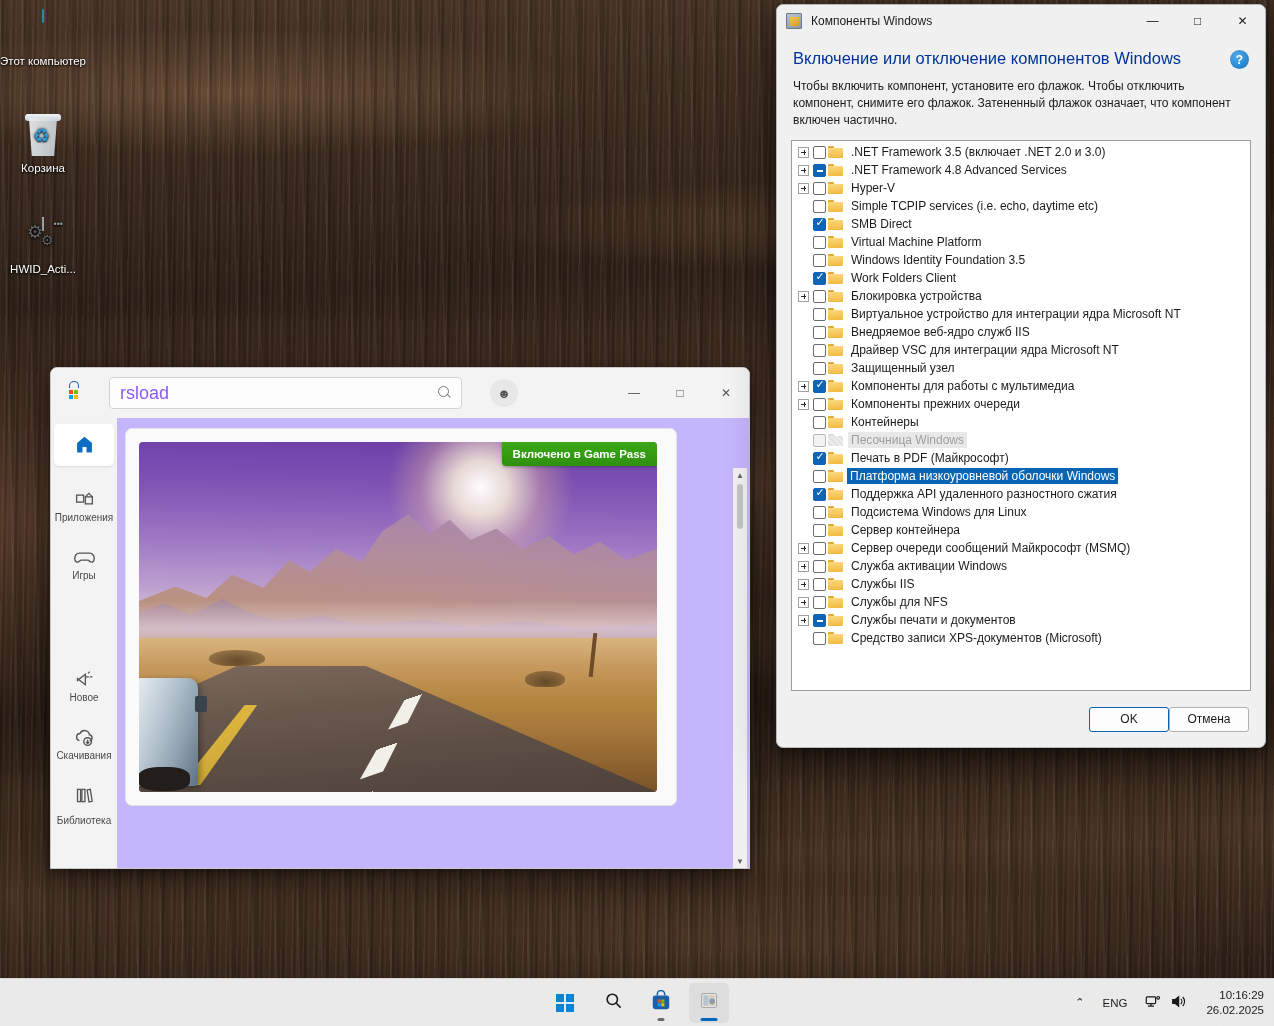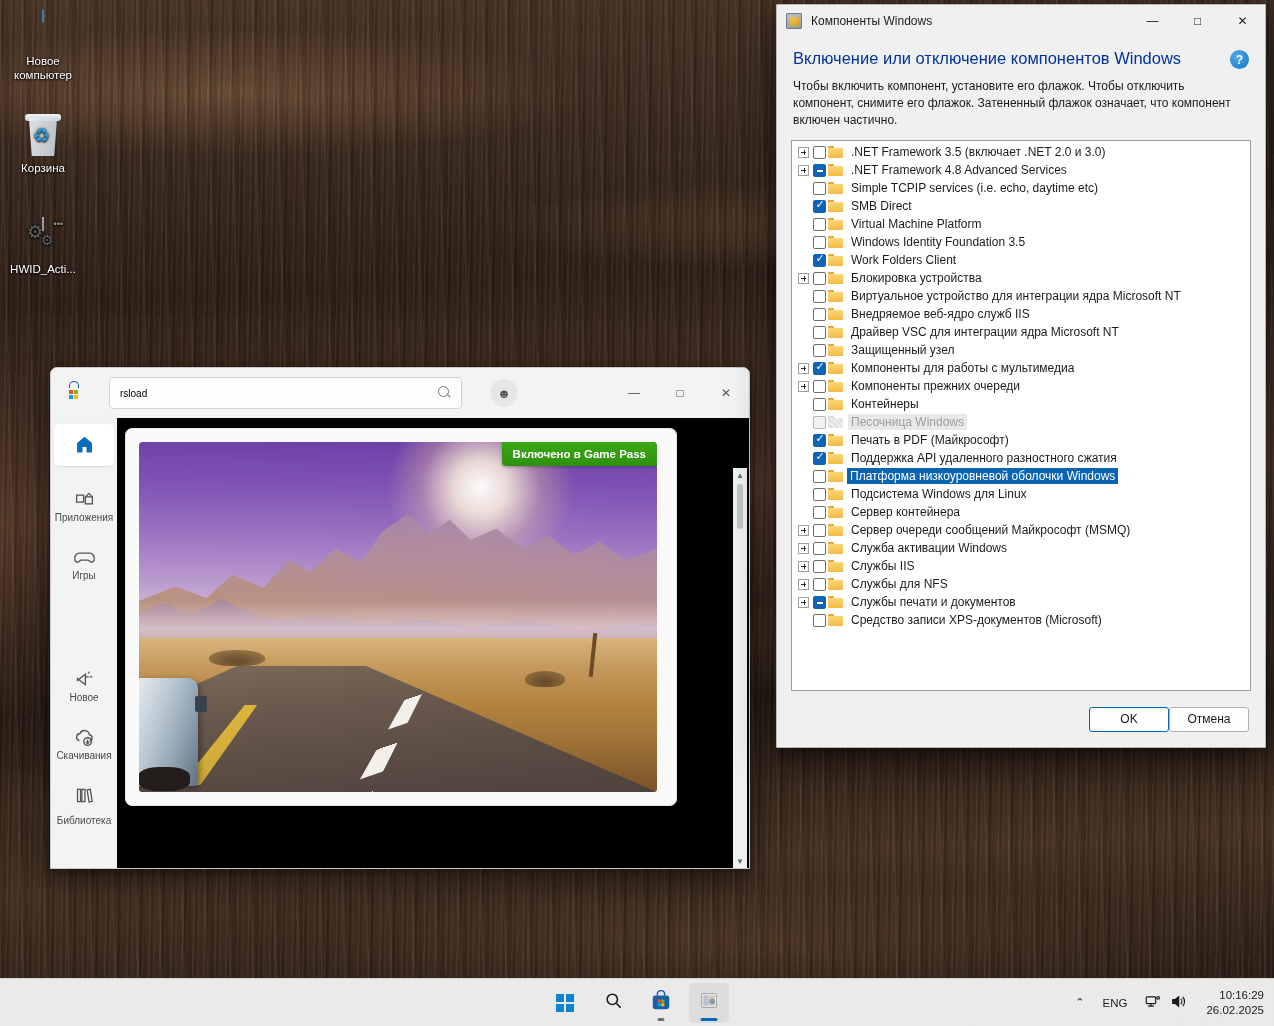--- a/index.html
+++ b/index.html
@@ -110,21 +110,21 @@
   .store-logo .q4 { left: 11px; top: 14px; background:#ffb900; }
 
   .store-search {
     width: 353px; height: 32px; background: #fdfdfd;
     border: 1px solid #d3d3d3; border-radius: 4px;
     display: flex; align-items: center; padding: 0 8px 0 10px;
     margin-left: 10px;
   }
   .store-search input {
     border: none; outline: none; background: transparent;
-    flex: 1; font-size: 10px; color: #000000;
+    flex: 1; font-size: 18px; color: #8b5cf6;
     font-family: "Liberation Sans", sans-serif;
   }
   .search-glyph { width: 16px; height: 16px; position: relative; opacity: .72; }
   .search-glyph::before {
     content:''; position:absolute; left:1px; top:1px; width: 9px; height: 9px;
     border: 1.3px solid #444; border-radius: 50%;
   }
   .search-glyph::after {
     content:''; position:absolute; left:9px; top:10px; width: 5px; height:1.3px;
     background:#444; transform: rotate(45deg);
@@ -149,21 +149,21 @@
     width: 60px; min-height: 42px; border-radius: 5px; margin-bottom: 6px;
     display:flex; flex-direction: column; align-items:center; justify-content:center;
     position: relative; color:#4a4a4a; font-size: 10px; text-align:center;
     padding: 4px 1px 3px;
   }
   .nav-item.active { background: #ffffff; box-shadow: 0 1px 2px rgba(0,0,0,0.10); }
   .nav-item .ico { height: 22px; display:flex; align-items:center; justify-content:center; }
   .nav-item .lbl { margin-top: 2px; line-height: 11px; }
 
   .store-content {
-    flex: 1; background: #000000; overflow: hidden; position: relative;
+    flex: 1; background: #c4b5fd; overflow: hidden; position: relative;
     padding: 10px 0 0 8px;
   }
   .hero-card {
     width: 552px; background: #fafafa; border: 1px solid #e3e3e3;
     border-radius: 7px; padding: 13px; position: relative;
   }
   .hero-img {
     width: 518px; height: 350px; border-radius: 4px; position: relative; overflow: hidden;
     background:
       radial-gradient(circle 150px at 66% 13%, rgba(255,255,255,0.98) 0%, rgba(255,246,220,0.82) 18%, rgba(255,215,160,0.30) 40%, rgba(255,200,150,0) 62%),
@@ -255,21 +255,21 @@
   }
   .store-scroll .arrow.bot { position:absolute; bottom: 0px; left:0; right:0; }
   .store-scroll .thumb2 {
     position:absolute; top: 16px; left: 4px; width: 6px; height: 45px;
     background: #c4c4c4; border-radius: 3px;
   }
 
   
   #features-dialog {
     position: absolute; left: 776px; top: 4px; width: 490px; height: 744px;
-    background: #f0f0f0; border: 1px solid #b8b8b8; border-radius: 1px;
+    background: #f0f0f0; border: 1px solid #b8b8b8; border-radius: 7px;
     box-shadow: 0 16px 44px rgba(0,0,0,0.52), 0 4px 12px rgba(0,0,0,0.35);
     display: flex; flex-direction: column; overflow: hidden; justify-content: space-between;
   }
   .fd-titlebar {
     height: 32px; flex: 0 0 32px; display: flex; align-items: center;
     background: #f0f0f0; padding-left: 9px;
   }
   .fd-ico {
     width: 16px; height: 16px; margin-right: 9px; position: relative;
     background: linear-gradient(160deg,#b9c3cc,#8d99a5); border: 1px solid #6f7a86;
@@ -396,21 +396,21 @@
   .tb-clock { text-align: right; line-height: 15px; font-size: 11.5px; }
   .sys-ico { display:flex; align-items:center; gap: 9px; padding: 4px 6px; border-radius: 4px; }
 </style>
 </head>
 <body>
 
 <div class="desk-icon" style="left:0px; top:10px;">
   <span class="glyph icon-pc">
     <span class="screen"></span><span class="stand"></span><span class="base"></span>
   </span>
-  <span>Новое компьютер</span>
+  <span>Этот компьютер</span>
 </div>
 
 <div class="desk-icon" style="left:0px; top:113px;">
   <span class="glyph icon-bin">
     <span class="lid"></span>
       <span class="body"></span>
       <span class="rec">♻</span>
   </span>
   <span>Корзина</span>
 </div>
@@ -565,20 +565,29 @@
       <div class="tree-row">
         <span class="expander"></span>
         <span class="cb partial"></span>
         <span class="folder">
           <span class="tab"></span>
           <span class="body2"></span>
         </span>
         <span class="label">.NET Framework 4.8 Advanced Services</span>
       </div>
       <div class="tree-row">
+        <span class="expander"></span>
+        <span class="cb unchecked"></span>
+        <span class="folder">
+          <span class="tab"></span>
+          <span class="body2"></span>
+        </span>
+        <span class="label">Hyper-V</span>
+      </div>
+      <div class="tree-row">
         <span class="expander none"></span>
         <span class="cb unchecked"></span>
         <span class="folder">
           <span class="tab"></span>
           <span class="body2"></span>
         </span>
         <span class="label">Simple TCPIP services (i.e. echo, daytime etc)</span>
       </div>
       <div class="tree-row">
         <span class="expander none"></span>
@@ -699,37 +708,37 @@
       </div>
       <div class="tree-row">
         <span class="expander none"></span>
         <span class="cb checked"></span>
         <span class="folder">
           <span class="tab"></span>
           <span class="body2"></span>
         </span>
         <span class="label">Печать в PDF (Майкрософт)</span>
       </div>
+      <div class="tree-row selected">
+        <span class="expander none"></span>
+        <span class="cb unchecked"></span>
+        <span class="folder">
+          <span class="tab"></span>
+          <span class="body2"></span>
+        </span>
+        <span class="label">Платформа низкоуровневой оболочки Windows</span>
+      </div>
       <div class="tree-row">
         <span class="expander none"></span>
         <span class="cb checked"></span>
         <span class="folder">
           <span class="tab"></span>
           <span class="body2"></span>
         </span>
         <span class="label">Поддержка API удаленного разностного сжатия</span>
-      </div>
-      <div class="tree-row selected">
-        <span class="expander none"></span>
-        <span class="cb unchecked"></span>
-        <span class="folder">
-          <span class="tab"></span>
-          <span class="body2"></span>
-        </span>
-        <span class="label">Платформа низкоуровневой оболочки Windows</span>
       </div>
       <div class="tree-row">
         <span class="expander none"></span>
         <span class="cb unchecked"></span>
         <span class="folder">
           <span class="tab"></span>
           <span class="body2"></span>
         </span>
         <span class="label">Подсистема Windows для Linux</span>
       </div>

